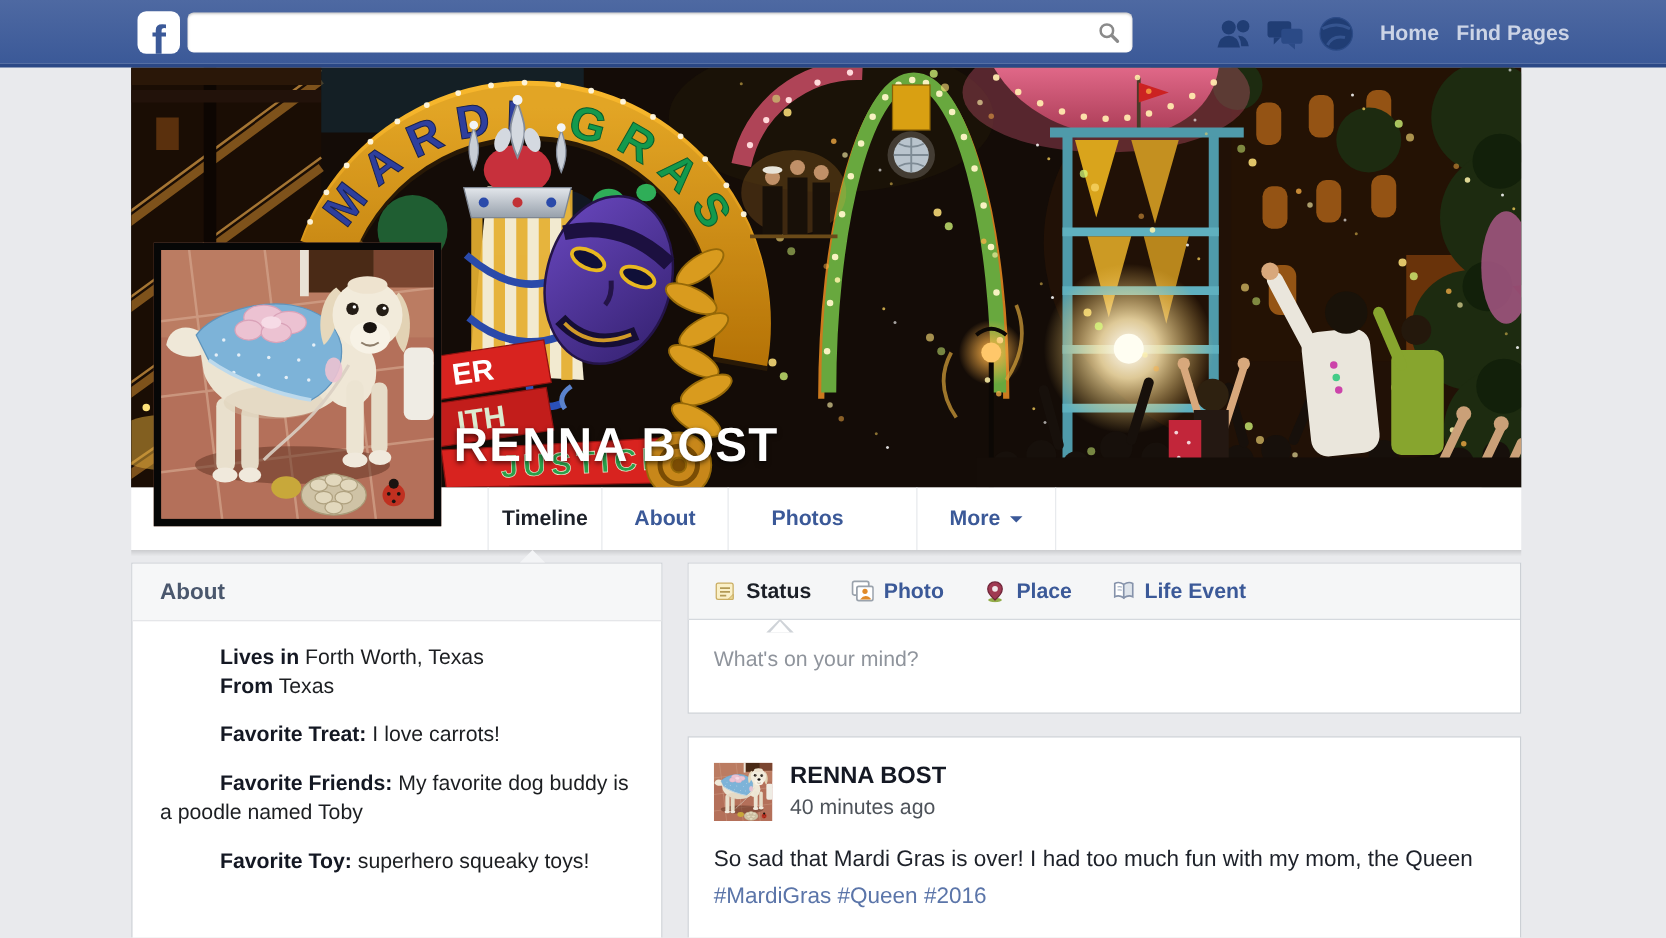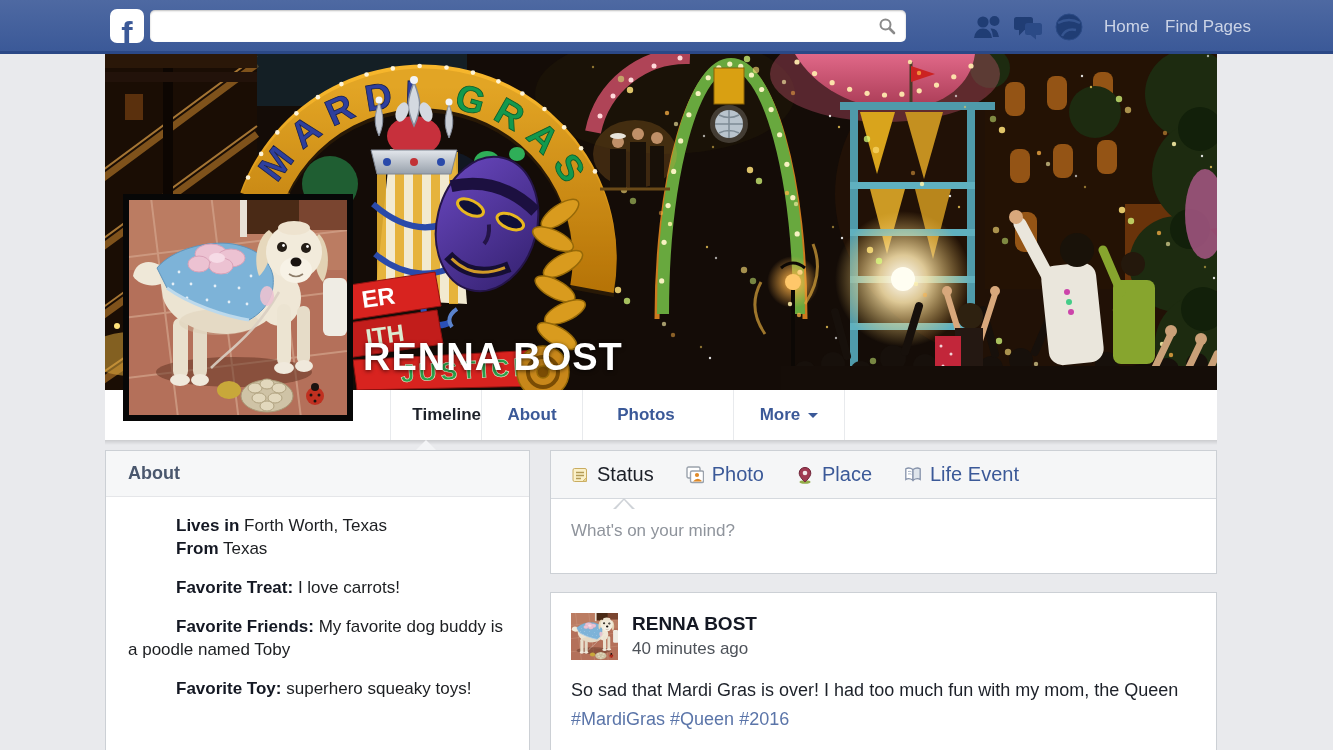--- a/index.html
+++ b/index.html
@@ -10,37 +10,37 @@
   .fb-logo{position:absolute;left:110px;top:9px;width:34px;height:34px;border-radius:7px;
     background:#fff;overflow:hidden;text-align:center;cursor:pointer;}
   .fb-logo span{display:block;color:#3b5998;font-weight:bold;font-size:34px;line-height:34px;
     transform:translateY(7px);}
   .search-box{position:absolute;left:150px;top:10px;width:756px;height:32px;background:#fff;
     border-radius:5px;box-shadow:inset 0 1px 2px rgba(0,0,0,.25);display:flex;align-items:center;
     padding:0 10px;box-sizing:border-box;}
   .search-box input{flex:1;border:0;outline:0;font-size:15px;background:transparent;
     font-family:"Liberation Sans",sans-serif;color:#333;}
   .top-icon{position:absolute;top:13px;width:32px;height:28px;cursor:pointer;}
-  .top-link{position:absolute;top:17px;font-size:17px;font-weight:normal;color:#ccd4e6;
+  .top-link{position:absolute;top:17px;font-size:17px;font-weight:bold;color:#ccd4e6;
     text-decoration:none;cursor:pointer;}
   
   .page{position:absolute;left:105px;top:54px;width:1112px;}
   .cover{position:relative;width:1112px;height:336px;background:#140c07;overflow:hidden;}
   .cover svg{position:absolute;left:0;top:0;}
   .profile-name{position:absolute;left:258px;top:282px;z-index:6;color:#fff;font-size:38px;
     font-weight:bold;letter-spacing:1px;text-shadow:0 1px 4px rgba(0,0,0,.65);}
   .profile-pic{position:absolute;left:18px;top:140px;width:218px;height:215px;
     border:6px solid #070707;z-index:10;background:#b4705a;cursor:pointer;}
   
   .tabbar{position:relative;width:1112px;height:50px;background:#fff;}
   .tabs{position:absolute;left:285px;top:0;height:50px;display:flex;margin:0;padding:0;list-style:none;}
   .tabs li{height:50px;line-height:50px;text-align:center;font-size:17px;font-weight:bold;
     color:#3b5998;border-left:1px solid #e8eaed;cursor:pointer;}
   .tabs li:last-child{border-right:1px solid #e8eaed;margin-left:24px;}
-  .tabs li.active{color:#1d2129;text-align:right;}
+  .tabs li.active{color:#1d2129;}
   .caret-down{display:inline-block;width:0;height:0;border-left:5px solid transparent;
     border-right:5px solid transparent;border-top:5px solid #3b5998;margin-left:8px;vertical-align:2px;}
   .tab-shadow{position:absolute;left:0;top:386px;width:1112px;height:5px;
     background:linear-gradient(rgba(0,0,0,.13),rgba(0,0,0,0));}
   .tab-notch{position:absolute;left:311px;top:386px;width:0;height:0;z-index:2;
     border-left:10px solid transparent;border-right:10px solid transparent;
     border-bottom:10px solid #f3f4f6;}
   
   .content{position:relative;margin-top:10px;display:flex;gap:20px;align-items:flex-start;}
   .box{background:#fff;border:1px solid #ccd0d5;box-sizing:border-box;}
@@ -48,21 +48,21 @@
   .right-col{width:667px;}
   .about-box{min-height:330px;}
   .box-header{background:#f6f7f8;border-bottom:1px solid #e5e6e9;padding:12px 22px;}
   .box-header h3{margin:0;font-size:18px;color:#4a576d;}
   .about-body{padding:18px 22px;font-size:17px;color:#1c1e21;line-height:1.35;}
   .about-body p{margin:0 0 16px 0;}
   .about-body b{color:#141823;margin-left:48px;}
   
   .composer-header{position:relative;background:#f5f6f7;border-bottom:1px solid #d5d9de;
     padding:12px 20px;display:flex;gap:32px;}
-  .composer-action{display:flex;align-items:center;gap:8px;font-size:20px;font-weight:normal;
+  .composer-action{display:flex;align-items:center;gap:8px;font-size:17px;font-weight:bold;
     color:#3b5998;cursor:pointer;}
   .composer-action.active{color:#1b1f27;}
   .notch-border{position:absolute;left:62px;top:100%;width:0;height:0;
     border-left:11px solid transparent;border-right:11px solid transparent;
     border-bottom:11px solid #cfd3d8;}
   .notch-fill{position:absolute;left:65px;top:100%;margin-top:2px;width:0;height:0;
     border-left:8px solid transparent;border-right:8px solid transparent;
     border-bottom:9px solid #fff;}
   .composer-body{padding:22px 20px 32px;font-size:17px;color:#8f949c;cursor:text;}
   

